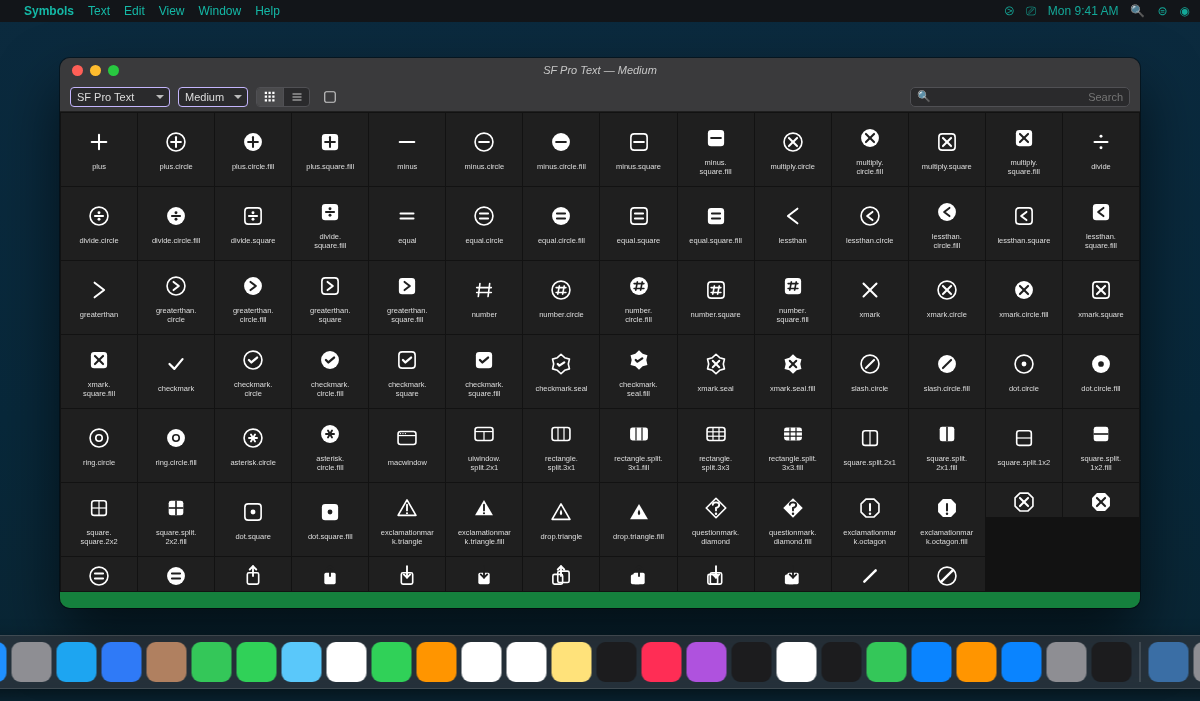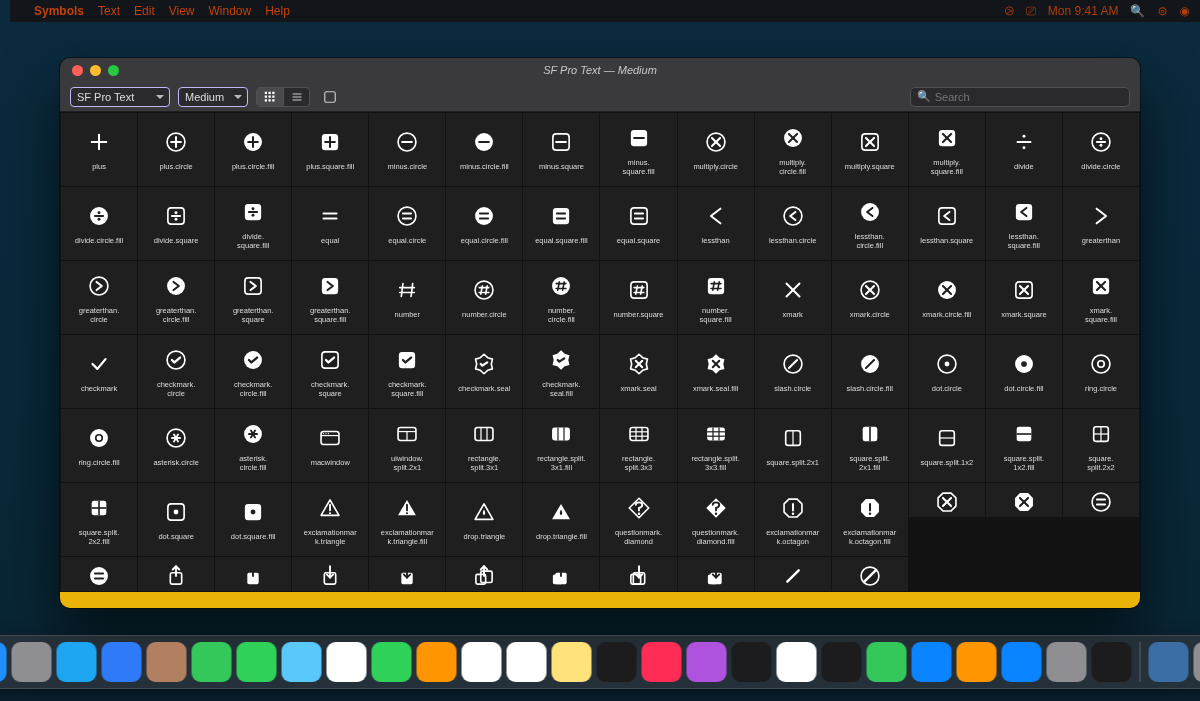--- a/index.html
+++ b/index.html
@@ -5,24 +5,23 @@
   * { box-sizing: border-box; margin: 0; padding: 0; }
   html, body { width: 1200px; height: 701px; overflow: hidden; font-family: -apple-system, "Helvetica Neue", Arial, sans-serif; }
   body {
     background: #0b2a3e linear-gradient(#0b2a3e, #08283a 60%, #0a2533 100%);
     position: relative;
   }
   
   .menubar {
     position: absolute; top:0; left:0; right:0; height:22px;
     background: rgba(20,20,22,.92);
-    color:#c2410c; font-size:12px; display:flex; align-items:center;
+    color:#14b8a6; font-size:12px; display:flex; align-items:center;
     padding:0 10px; gap:14px;
     z-index: 50;
-    margin-left: 10px;
   }
   .menubar .apple { font-size:14px; line-height:1; }
   .menubar .bold { font-weight:700; }
   .menubar .right { margin-left:auto; display:flex; gap:12px; align-items:center; }
   .menubar .right span { opacity:.9; }
 
   
   .window {
     position:absolute; top:58px; left:60px; width:1080px; height:550px;
     background:#262626; border-radius:10px; overflow:hidden;
@@ -51,23 +50,23 @@
   .seg { display:flex; background:#2a2a2c; border:1px solid #505054; border-radius:4px; height:20px; overflow:hidden;}
   .seg .btn{width:26px;display:flex;align-items:center;justify-content:center;color:#eee;font-size:11px;}
   .seg .btn.active{background:#4a4a4c;}
   .seg .btn + .btn{border-left:1px solid #505054;}
   .iconb{width:24px;height:20px;display:flex;align-items:center;justify-content:center;color:#ccc;font-size:13px;border:1px solid transparent;border-radius:4px;}
   .search {
     margin-left:auto; background:#2a2a2c; border:1px solid #505054;
     border-radius:5px; height:20px; width:220px; display:flex; align-items:center;
     color:#888; font-size:11px; padding:0 6px; gap:4px;
   }
-  .search input{background:transparent;border:none;outline:none;color:#ddd;font-size:11px;width:100%;}
+  .search input{background:transparent;border:none;outline:none;color:#ddd;font-size:11px;width:100%;text-align:right;}
 
-  .gridwrap { flex:1; overflow:hidden; background:#eab308; }
+  .gridwrap { flex:1; overflow:hidden; background:#15803d; }
   .grid {
     display:grid; grid-template-columns: repeat(14, 1fr);
     gap:1px; background:#121212; padding:1px;
   }
   .cell {
     background:#1f1f1f; height:73px;
     display:flex; flex-direction:column; align-items:center; justify-content:center;
     color:#efefef; gap:6px; padding:2px;
   }
   .cell.partial { height:34px; justify-content:flex-start; padding-top:6px; }
@@ -202,20 +201,28 @@
               <rect x="6" y="6" width="20" height="20" rx="4" fill="#ffffff"></rect>
               <line x1="16" y1="10" x2="16" y2="22" stroke="#1f1f1f" stroke-width="2.5" stroke-linecap="round"></line>
               <line x1="10" y1="16" x2="22" y2="16" stroke="#1f1f1f" stroke-width="2.5" stroke-linecap="round"></line>
             </svg>
           </div>
           <div class="lab">plus.square.fill</div>
         </div>
         <div class="cell">
           <div class="ic">
             <svg viewBox="0 0 32 32">
+              <line x1="7" y1="16" x2="25" y2="16" stroke="#ffffff" stroke-width="2.5" stroke-linecap="round"></line>
+            </svg>
+          </div>
+          <div class="lab">minus</div>
+        </div>
+        <div class="cell">
+          <div class="ic">
+            <svg viewBox="0 0 32 32">
               <circle cx="16" cy="16" r="11" fill="none" stroke="#ffffff" stroke-width="2"></circle>
               <line x1="10" y1="16" x2="22" y2="16" stroke="#ffffff" stroke-width="2.5" stroke-linecap="round"></line>
             </svg>
           </div>
           <div class="lab">minus.circle</div>
         </div>
         <div class="cell">
           <div class="ic">
             <svg viewBox="0 0 32 32">
               <circle cx="16" cy="16" r="11" fill="#ffffff"></circle>
@@ -365,36 +372,36 @@
               <circle cx="16" cy="16" r="11" fill="#ffffff"></circle>
               <line x1="11" y1="13" x2="21" y2="13" stroke="#1f1f1f" stroke-width="2.5" stroke-linecap="round"></line>
               <line x1="11" y1="19" x2="21" y2="19" stroke="#1f1f1f" stroke-width="2.5" stroke-linecap="round"></line>
             </svg>
           </div>
           <div class="lab">equal.circle.fill</div>
         </div>
         <div class="cell">
           <div class="ic">
             <svg viewBox="0 0 32 32">
+              <rect x="6" y="6" width="20" height="20" rx="4" fill="none" stroke="#ffffff" stroke-width="2"></rect>
+              <line x1="11" y1="13" x2="21" y2="13" stroke="#ffffff" stroke-width="2.5" stroke-linecap="round"></line>
+              <line x1="11" y1="19" x2="21" y2="19" stroke="#ffffff" stroke-width="2.5" stroke-linecap="round"></line>
+            </svg>
+          </div>
+          <div class="lab">equal.square</div>
+        </div>
+        <div class="cell">
+          <div class="ic">
+            <svg viewBox="0 0 32 32">
               <rect x="6" y="6" width="20" height="20" rx="4" fill="#ffffff"></rect>
               <line x1="11" y1="13" x2="21" y2="13" stroke="#1f1f1f" stroke-width="2.5" stroke-linecap="round"></line>
               <line x1="11" y1="19" x2="21" y2="19" stroke="#1f1f1f" stroke-width="2.5" stroke-linecap="round"></line>
             </svg>
           </div>
           <div class="lab">equal.square.fill</div>
-        </div>
-        <div class="cell">
-          <div class="ic">
-            <svg viewBox="0 0 32 32">
-              <rect x="6" y="6" width="20" height="20" rx="4" fill="none" stroke="#ffffff" stroke-width="2"></rect>
-              <line x1="11" y1="13" x2="21" y2="13" stroke="#ffffff" stroke-width="2.5" stroke-linecap="round"></line>
-              <line x1="11" y1="19" x2="21" y2="19" stroke="#ffffff" stroke-width="2.5" stroke-linecap="round"></line>
-            </svg>
-          </div>
-          <div class="lab">equal.square</div>
         </div>
         <div class="cell">
           <div class="ic">
             <svg viewBox="0 0 32 32">
               <polyline points="21.4,7 9.7,16 21.4,25" fill="none" stroke="#ffffff" stroke-width="2.5" stroke-linecap="round" stroke-linejoin="round"></polyline>
             </svg>
           </div>
           <div class="lab">lessthan</div>
         </div>
         <div class="cell">
@@ -879,21 +886,21 @@
         </div>
         <div class="cell">
           <div class="ic">
             <svg viewBox="0 0 32 32">
               <rect x="7" y="7" width="18" height="18" rx="3" fill="none" stroke="#ffffff" stroke-width="2"></rect>
               <line x1="16" y1="7" x2="16" y2="25" stroke="#ffffff" stroke-width="1.5"></line>
               <line x1="7" y1="16" x2="25" y2="16" stroke="#ffffff" stroke-width="1.5"></line>
             </svg>
           </div>
           <div class="lab">square.
-split.2x2</div>
+square.2x2</div>
         </div>
         <div class="cell">
           <div class="ic">
             <svg viewBox="0 0 32 32">
               <rect x="7" y="7" width="18" height="18" rx="3" fill="#ffffff"></rect>
               <line x1="16" y1="7" x2="16" y2="25" stroke="#1f1f1f" stroke-width="2"></line>
               <line x1="7" y1="16" x2="25" y2="16" stroke="#1f1f1f" stroke-width="2"></line>
             </svg>
           </div>
           <div class="lab">square.split.

